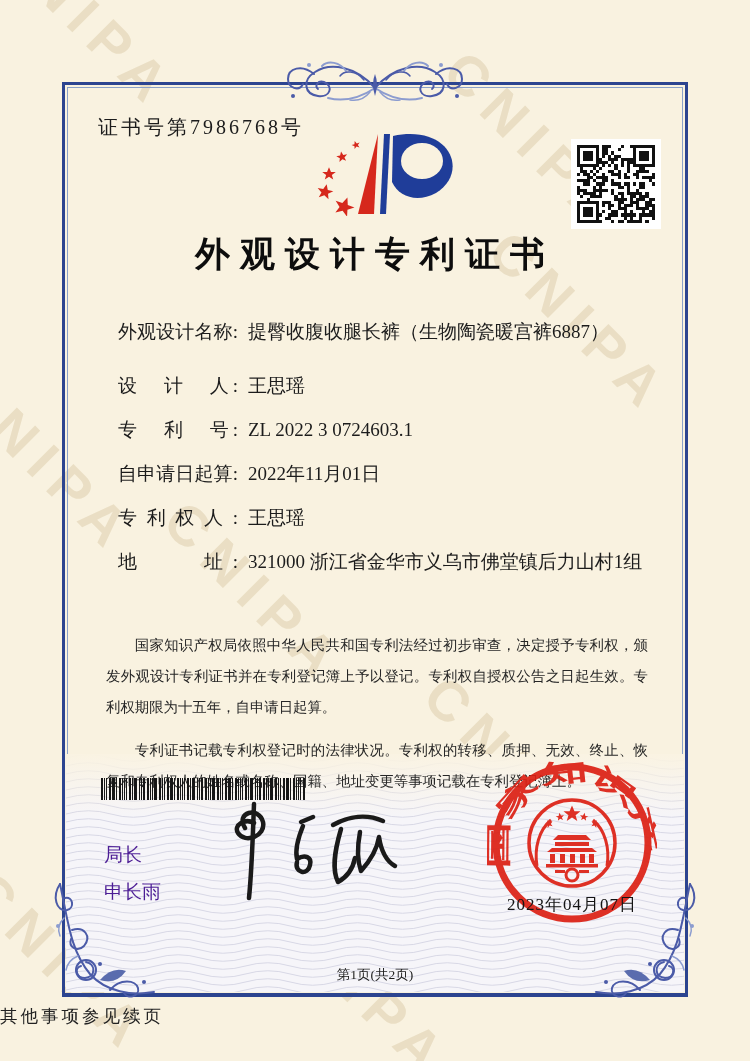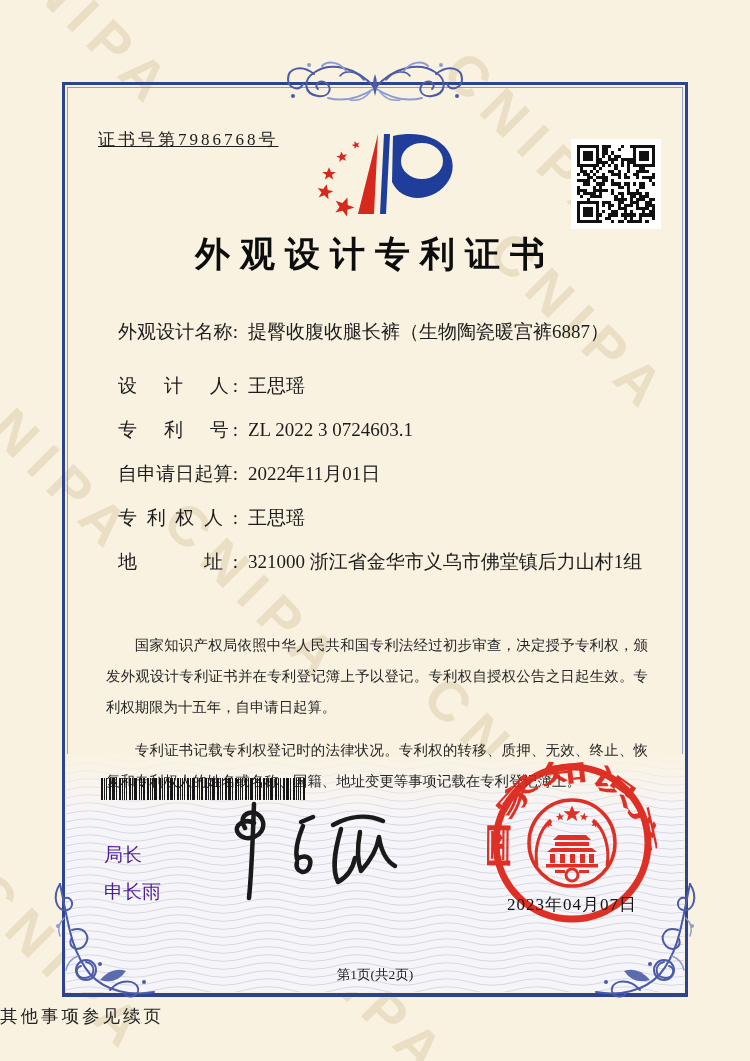--- a/index.html
+++ b/index.html
@@ -36,21 +36,21 @@
   .guilloche{position:absolute;left:1px;right:1px;bottom:1px;height:238px;overflow:hidden;}
   .guilloche svg{display:block;width:100%;height:100%;}
   .guilloche .fade{position:absolute;left:0;right:0;top:0;height:64px;
     background:linear-gradient(#faf3e2,rgba(250,243,226,0));}
   
   .orn{position:absolute;z-index:2;pointer-events:none;}
   .orn-top{left:50%;top:56px;transform:translateX(-50%);width:230px;height:56px;}
   .orn-bl{left:48px;top:878px;width:112px;height:126px;}
   .orn-br{right:48px;top:878px;width:112px;height:126px;transform:scaleX(-1);}
   
-  .cert-no{position:absolute;left:98px;top:128px;font-size:17px;letter-spacing:3px;z-index:2;text-decoration:underline;}
+  .cert-no{position:absolute;left:98px;top:114px;font-size:20px;letter-spacing:3px;z-index:2;}
   .logo{position:absolute;left:298px;top:132px;width:168px;height:84px;z-index:2;}
   .qr{position:absolute;left:571px;top:139px;width:90px;height:90px;z-index:2;}
   .title{position:absolute;left:0;right:0;top:231px;text-align:center;
     font-size:35px;font-weight:700;letter-spacing:10px;color:#0d0d0d;z-index:2;}
   .fields{position:absolute;left:96px;top:320px;width:575px;font-size:19px;z-index:2;}
   .frow{margin-bottom:20px;line-height:24px;white-space:nowrap;margin-left:22px;}
   .frow.first{margin-bottom:30px;}
   .flabel{display:inline-block;width:120px;text-align:justify;text-align-last:justify;
     text-justify:inter-character;vertical-align:bottom;}
   .fvalue{margin-left:10px;}

